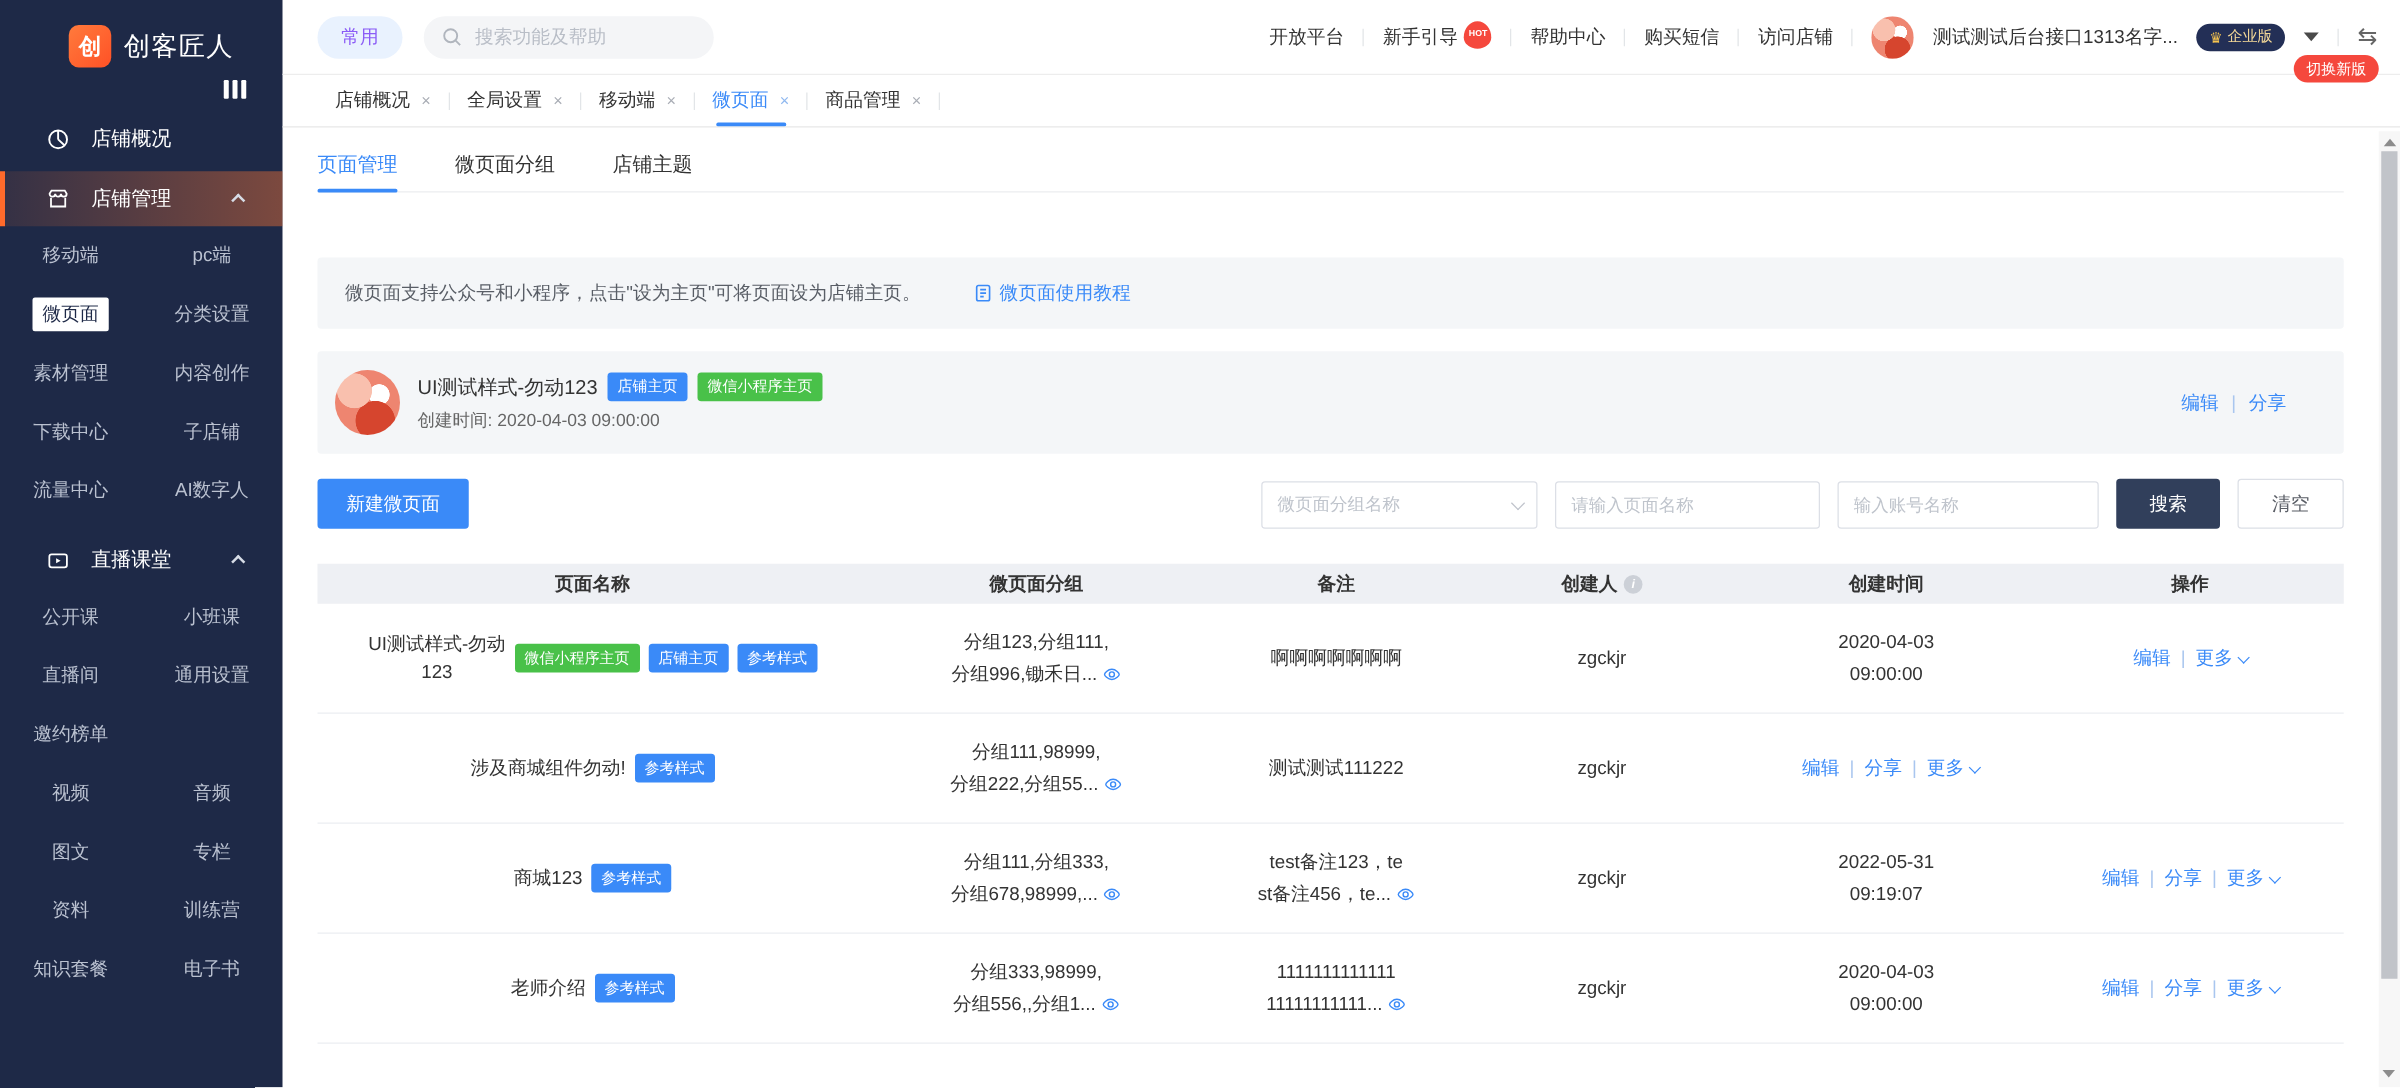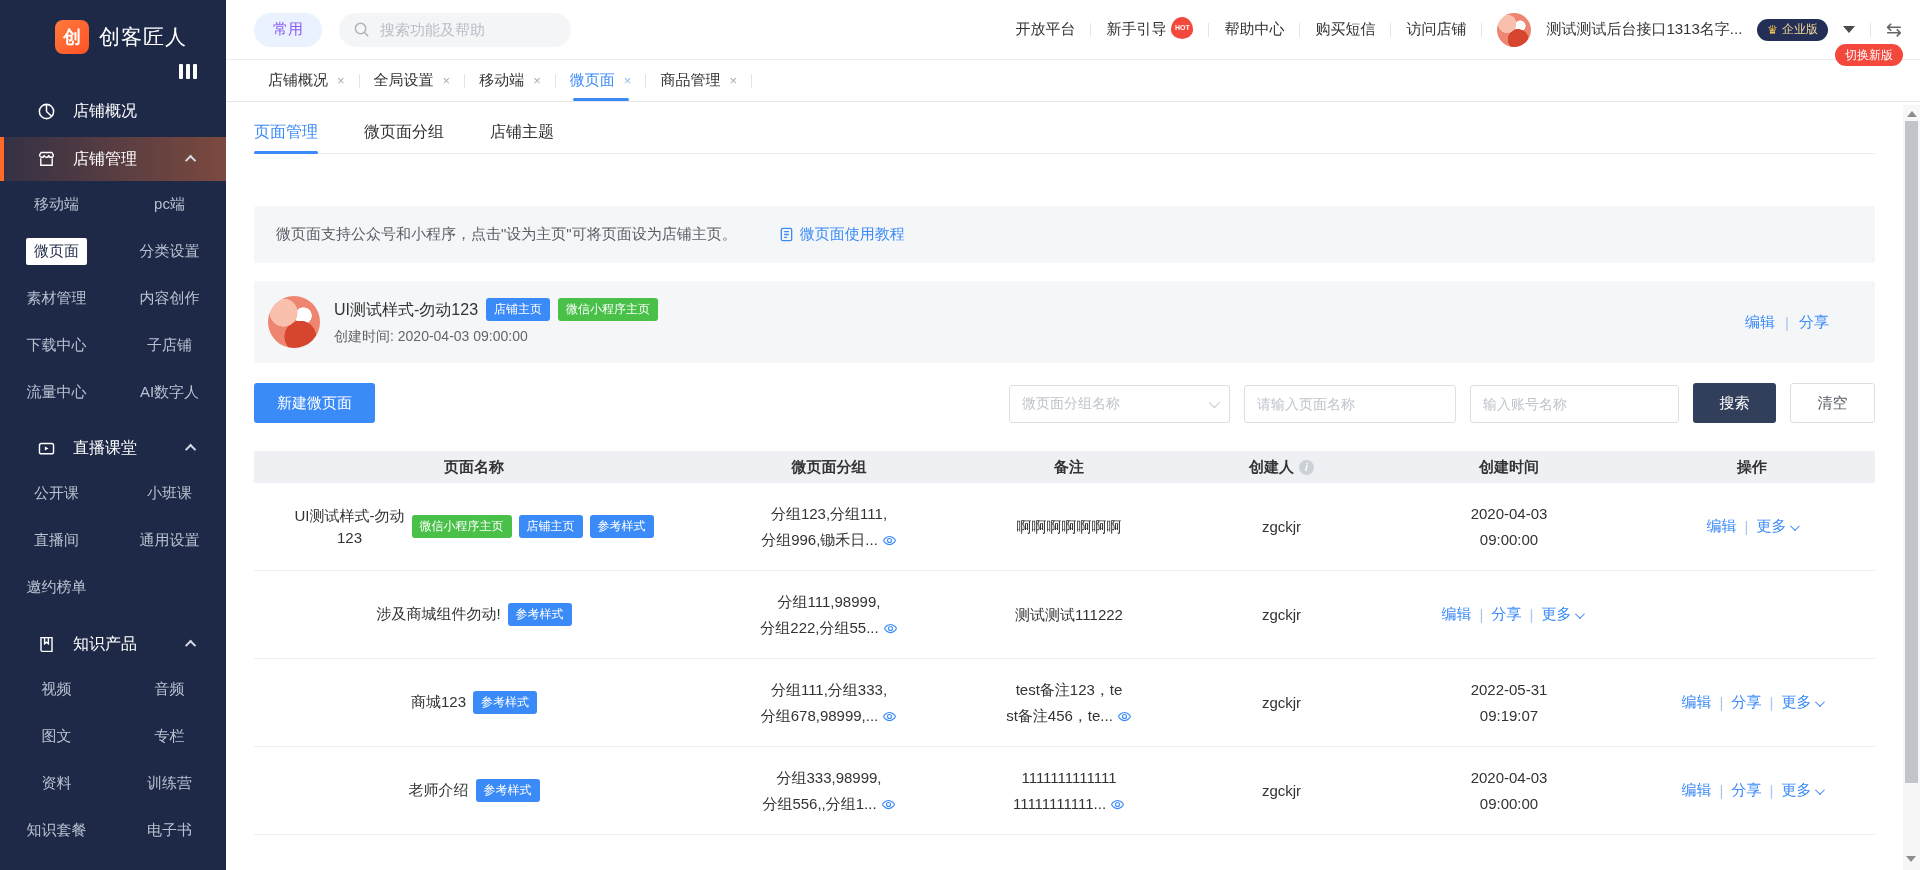--- a/index.html
+++ b/index.html
@@ -219,28 +219,20 @@
         </div>
       <div class="sub-cell">
           <span class="sub-item">通用设置</span>
         </div>
       <div class="sub-cell">
           <span class="sub-item">邀约榜单</span>
         </div>
       <div class="sub-cell"></div>
     </div>
 
-    <div class="menu-section" style="margin-top:11px;">
-      <svg class="mico" viewBox="0 0 20 20" width="19" height="19" fill="none" stroke="#fff" stroke-width="1.5">
-        <path d="M4.2 2.8h11.6v14.4H5.7a1.5 1.5 0 01-1.5-1.5z"></path>
-        <path d="M8 2.8v6.4l2-1.6 2 1.6V2.8"></path>
-      </svg>
-      <span>知识产品</span>
-      <span class="chev-up"></span>
-    </div>
     <div class="sub-grid">
       <div class="sub-cell">
           <span class="sub-item">视频</span>
         </div>
       <div class="sub-cell">
           <span class="sub-item">音频</span>
         </div>
       <div class="sub-cell">
           <span class="sub-item">图文</span>
         </div>

